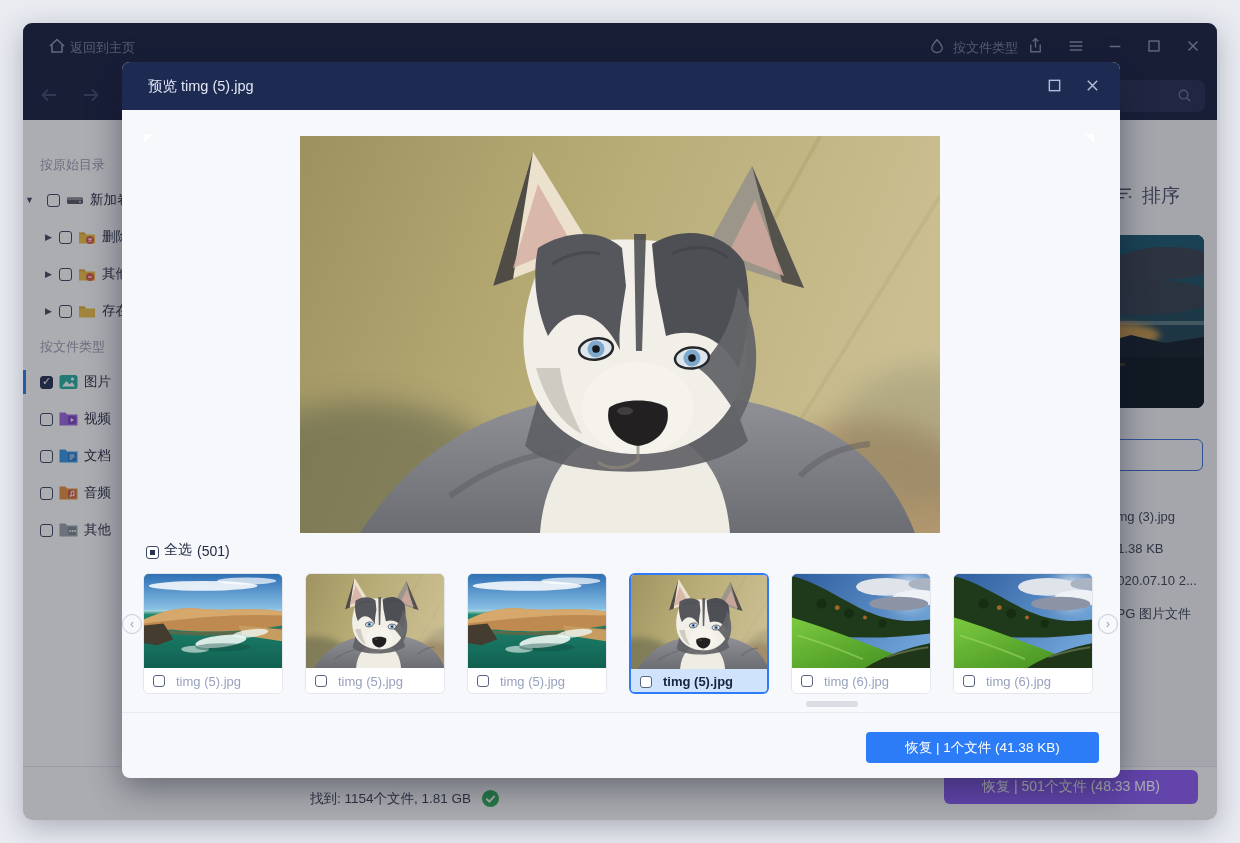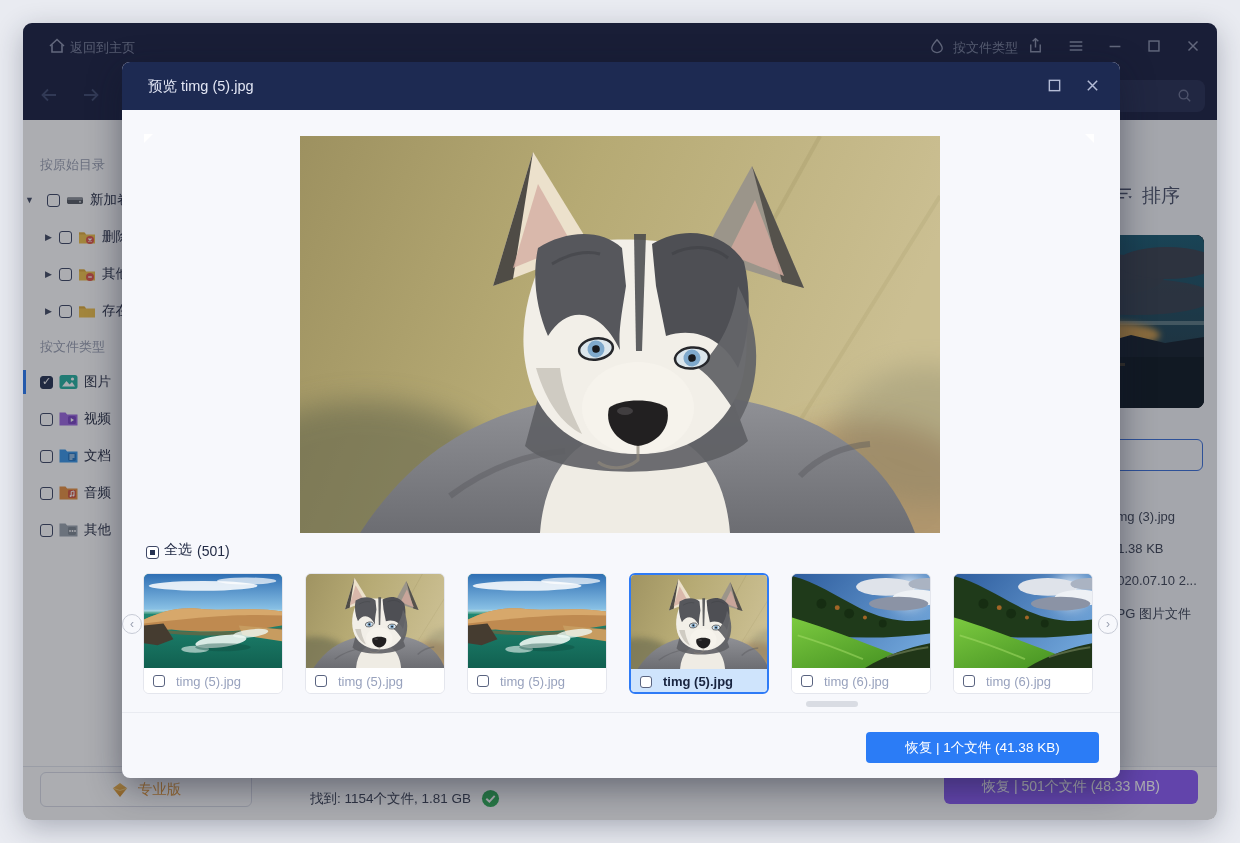--- a/index.html
+++ b/index.html
@@ -462,27 +462,20 @@
   </div>
 
   <button class="detail-btn"></button>
 
   <span class="finfo" style="top:486px;">timg (3).jpg</span>
   <span class="finfo" style="top:518px;">41.38 KB</span>
   <span class="finfo" style="top:550px;">2020.07.10 2...</span>
   <span class="finfo" style="top:582px;">JPG 图片文件</span>
 
   <div class="bottombar">
-    <div class="pro-btn">
-      <svg width="18" height="16" viewBox="0 0 20 18">
-        <polygon points="10,1 18,7 10,17 2,7" fill="url(#gemg)"></polygon>
-        <polyline points="2,7 10,9.5 18,7" fill="none" stroke="#f7d488" stroke-width="1"></polyline>
-      </svg>
-      <span>专业版</span>
-    </div>
     <span class="scan-status">扫描完成</span>
     <div class="found-line">
       <span>找到:  1154个文件,  1.81 GB</span>
       <svg width="19" height="19" viewBox="0 0 20 20">
         <circle cx="10" cy="10" r="9" fill="#2fae57"></circle>
         <path d="M5.6,10.2 L8.8,13.2 L14.4,7.2" stroke="#fff" stroke-width="2" fill="none"></path>
       </svg>
     </div>
     <button class="recover-bg-btn">恢复 | 501个文件 (48.33 MB)</button>
   </div>

